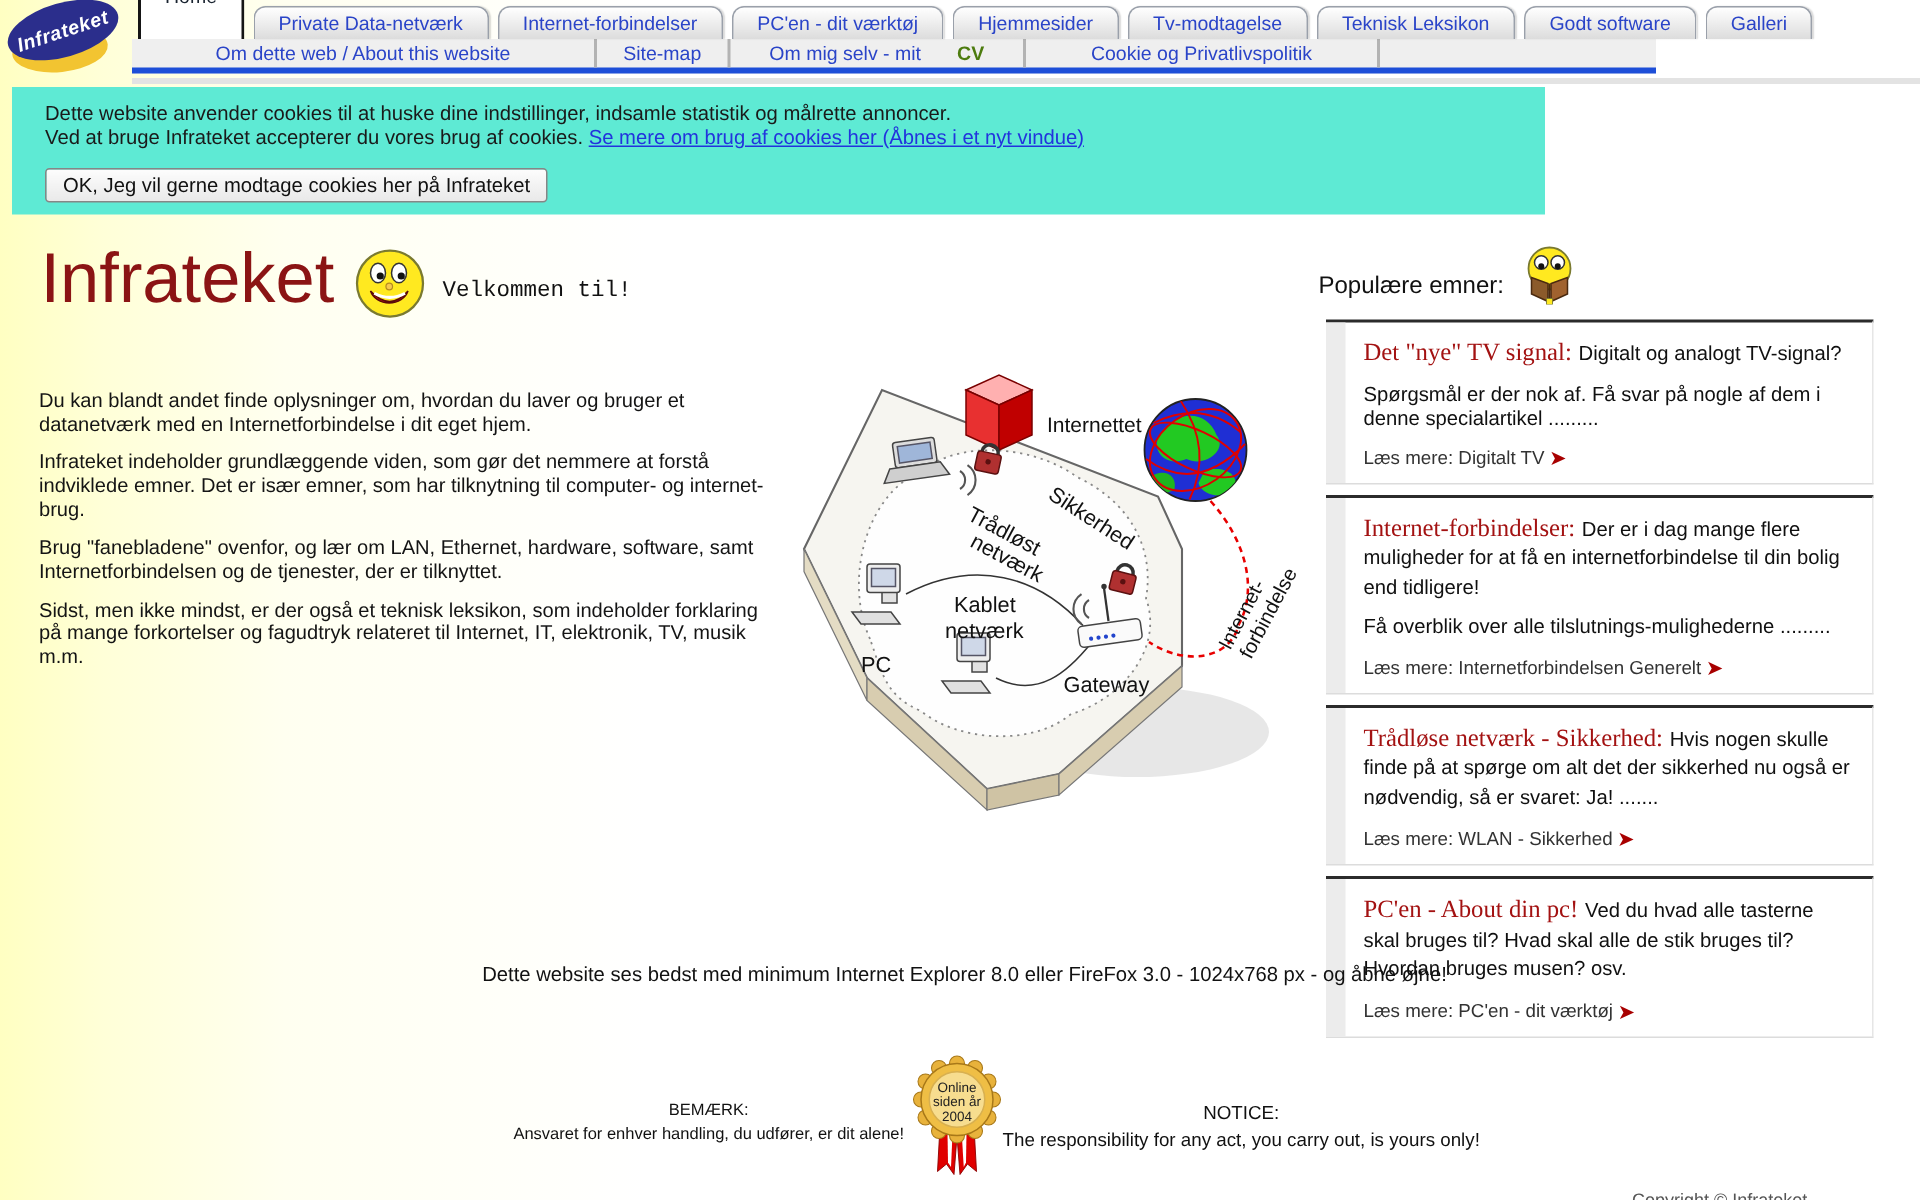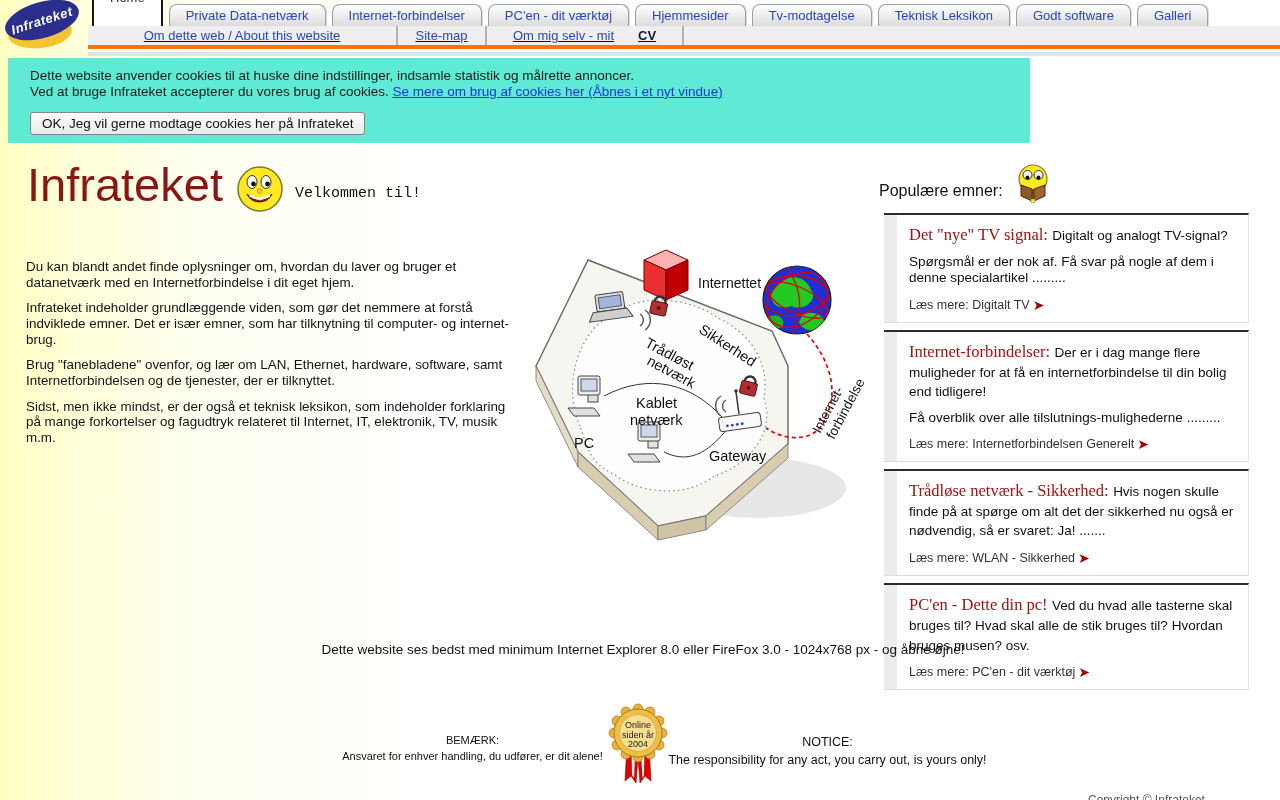--- a/index.html
+++ b/index.html
@@ -18,27 +18,27 @@
   .logo .ell-b span { color:#fff; font-style:italic; font-weight:bold; font-size:13px; transform:rotate(-2deg); letter-spacing:.5px; }
 
   .tabs-row { position:absolute; left:92px; top:4px; height:22px; display:flex; gap:6px; align-items:flex-end; z-index:4; }
   .tab { height:22px; display:flex; align-items:center; justify-content:center; padding:0 16px;
          background:linear-gradient(#ffffff,#dcdcdc); border:1px solid #9aa0aa; border-bottom:none;
          border-radius:8px 8px 0 0; color:#2A44C8; font-size:13px; white-space:nowrap; cursor:pointer;
          box-shadow:1px 0 1px rgba(0,0,0,.15);text-align:center; }
   .tab-active { height:41px; background:#ffffff; border:2px solid #151515; border-bottom:none;
                 color:#1a2430; z-index:6; align-items:flex-start; padding-top:3px; box-shadow:none; }
 
-  .menu-row { position:absolute; left:88px; top:26px; width:1192px; height:23px; background:#efefef;
-              border-bottom:4px solid #f97316; display:flex; z-index:2;text-decoration:underline; }
+  .menu-row { position:absolute; left:88px; top:26px; width:1016px; height:23px; background:#efefef;
+              border-bottom:4px solid #1d4ed8; display:flex; z-index:2; }
   .menu-item { height:19px; display:flex; align-items:center; justify-content:center; font-size:13px;
                color:#2A44C8; border-right:2px solid #b3b3b3; cursor:pointer; white-space:nowrap; }
   .mw1{width:310px;} .mw2{width:89px;} .mw3{width:197px;gap:20px;} .mw4{width:236px;}
   .menu-filler { flex:1; border-right:none; cursor:default; }
-  .cv-red { color:#0f172a; font-weight:bold; margin-left:4px; }
+  .cv-red { color:#4d7c0f; font-weight:bold; margin-left:4px; }
   .header-rule { position:absolute; left:88px; top:52px; width:1192px; height:4px; background:#E3E3E3; }
 
   
   .cookie { position:absolute; left:8px; top:58px; width:1022px; height:85px; background:#5eead4; padding:10px 0 0 22px; }
   .cookie p { font-size:13.5px; line-height:1.18; color:#1a1a1a; }
   .cookie a { color:#2233DD; text-decoration:underline; cursor:pointer; }
   .cookie-btn { margin-top:12px; display:inline-block; background:linear-gradient(#fdfdfd,#e9e9e9);
                 border:1px solid #868686; border-radius:3px; padding:3px 11px; font-size:13.5px; color:#111; cursor:pointer;
                 font-family:"Liberation Sans", sans-serif; }
 
@@ -87,20 +87,21 @@
   </div>
 </div>
 
 <div class="menu-row">
   <div class="menu-item mw1">Om dette web / About this website</div>
   <div class="menu-item mw2">Site-map</div>
   <div class="menu-item mw3">
     <span>Om mig selv - mit</span>
     <span class="cv-red">CV</span>
   </div>
+  <div class="menu-item mw4">Cookie og Privatlivspolitik</div>
   <div class="menu-item menu-filler"></div>
 </div>
 <div class="header-rule"></div>
 
 <div class="tabs-row">
   <div class="tab tab-active">Home</div>
   <div class="tab">Private Data-netværk</div>
   <div class="tab">Internet-forbindelser</div>
   <div class="tab">PC'en - dit værktøj</div>
   <div class="tab">Hjemmesider</div>
@@ -168,21 +169,21 @@
     <div class="more"><span>Læs mere:</span> <span>Internetforbindelsen Generelt</span><span class="arrow">➤</span></div>
   </div>
 
   <div class="card">
     <div class="lead-wrap"><span class="card-title">Trådløse netværk - Sikkerhed:</span>
       <span class="card-lead">Hvis nogen skulle finde på at spørge om alt det der sikkerhed nu også er nødvendig, så er svaret: Ja! .......</span></div>
     <div class="more"><span>Læs mere:</span> <span>WLAN - Sikkerhed</span><span class="arrow">➤</span></div>
   </div>
 
   <div class="card">
-    <div class="lead-wrap"><span class="card-title">PC'en - Dette din pc!</span>
+    <div class="lead-wrap"><span class="card-title">PC'en - About din pc!</span>
       <span class="card-lead">Ved du hvad alle tasterne skal bruges til? Hvad skal alle de stik bruges til? Hvordan bruges musen? osv.</span></div>
     <div class="more"><span>Læs mere:</span> <span>PC'en - dit værktøj</span><span class="arrow">➤</span></div>
   </div>
 </div>
 
 <svg class="diagram" width="352" height="305" viewBox="0 0 352 305" font-family="Liberation Sans, sans-serif">
   <ellipse cx="238" cy="252" rx="88" ry="30" fill="#DADADA" opacity="0.65"></ellipse>
 
   <path d="M 16,130 L 68,24 L 252,95 L 268,130 L 268,208 L 186,280 L 138,290 L 58,216 Z" fill="#F6F5F0" stroke="#666" stroke-width="1.4"></path>
 

